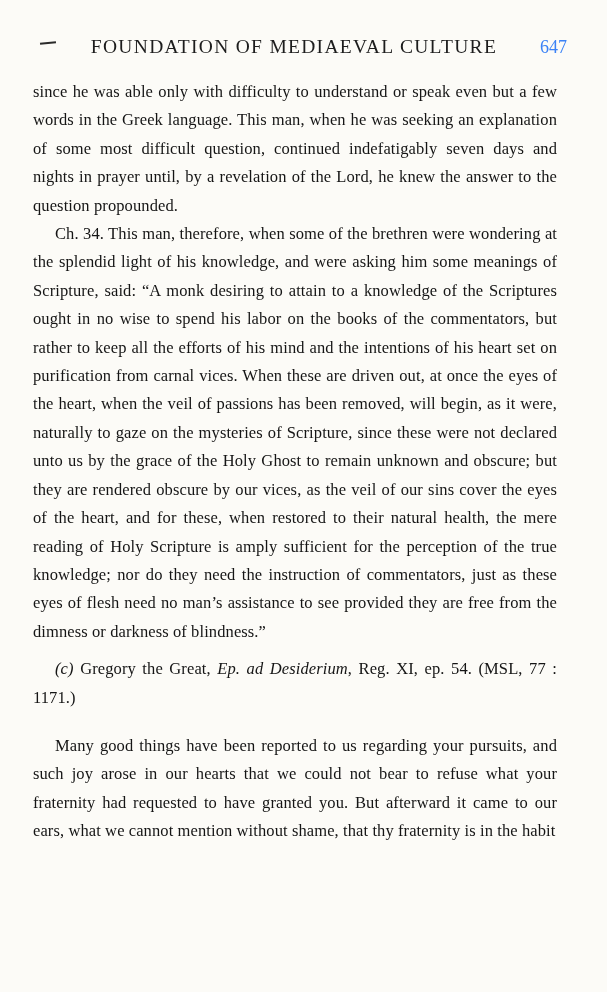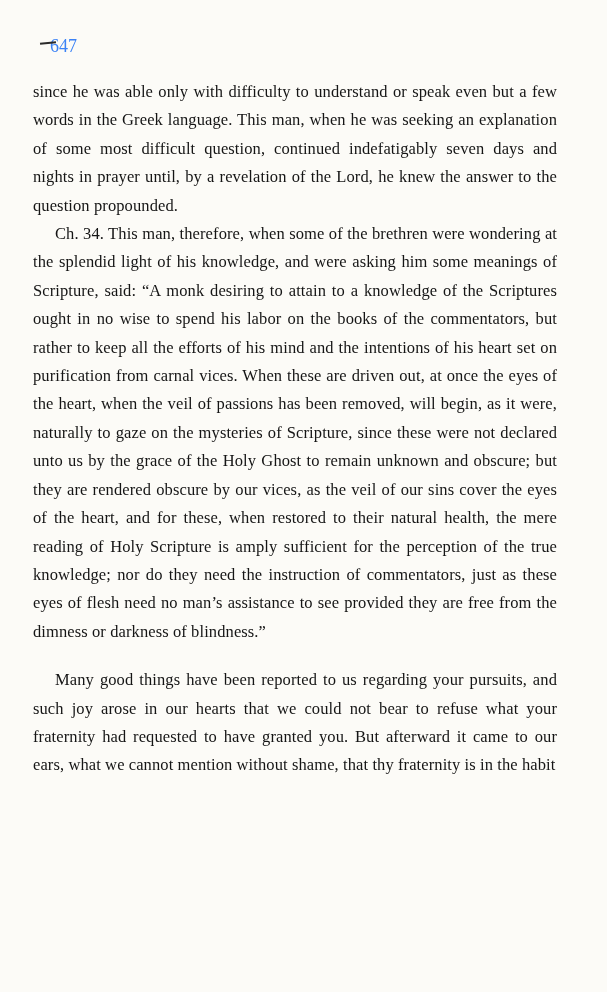--- a/index.html
+++ b/index.html
@@ -94,29 +94,31 @@
   .it { font-style: italic; }
   .gap-large { height: 20px; }
 </style>
 </head>
 <body>
 
 <div class="page">
 
   <div class="header">
     <span class="header-mark"></span>
+    <span class="header-title">FOUNDATION OF MEDIAEVAL CULTURE</span>
     <span class="header-page">647</span>
   </div>
 
   <div class="content">
 
     <p>since he was able only with difficulty to understand or speak even but a few words in the Greek language.   This man, when he was seeking an explanation of some most difficult question, continued indefatigably seven days and nights in prayer until, by a revelation of the Lord, he knew the answer to the question propounded.</p>
 
     <p class="indent">Ch. 34.   This man, therefore, when some of the brethren were wondering at the splendid light of his knowledge, and were asking him some meanings of Scripture, said: “A monk desiring to attain to a knowledge of the Scriptures ought in no wise to spend his labor on the books of the commentators, but rather to keep all the efforts of his mind and the intentions of his heart set on purification from carnal vices.   When these are driven out, at once the eyes of the heart, when the veil of passions has been removed, will begin, as it were, naturally to gaze on the mysteries of Scripture, since these were not declared unto us by the grace of the Holy Ghost to remain unknown and obscure;  but they are rendered obscure by our vices, as the veil of our sins cover the eyes of the heart, and for these, when restored to their natural health, the mere reading of Holy Scripture is amply sufficient for the perception of the true knowledge;  nor do they need the instruction of commentators, just as these eyes of flesh need no man’s assistance to see provided they are free from the dimness or darkness of blindness.”</p>
 
+    <p class="indent block-gap"><span class="it">(c)</span><span> Gregory the Great, </span><span class="it">Ep. ad Desiderium</span><span>, Reg. XI, ep. 54.   (MSL, 77 : 1171.)</span></p>
 
 
     <div class="gap-large"></div>
 
     <p class="indent">Many good things have been reported to us regarding your pursuits, and such joy arose in our hearts that we could not bear to refuse what your fraternity had requested to have granted you.   But afterward it came to our ears, what we cannot mention without shame, that thy fraternity is in the habit</p>
 
   </div>
 </div>
 
 </body></html>

